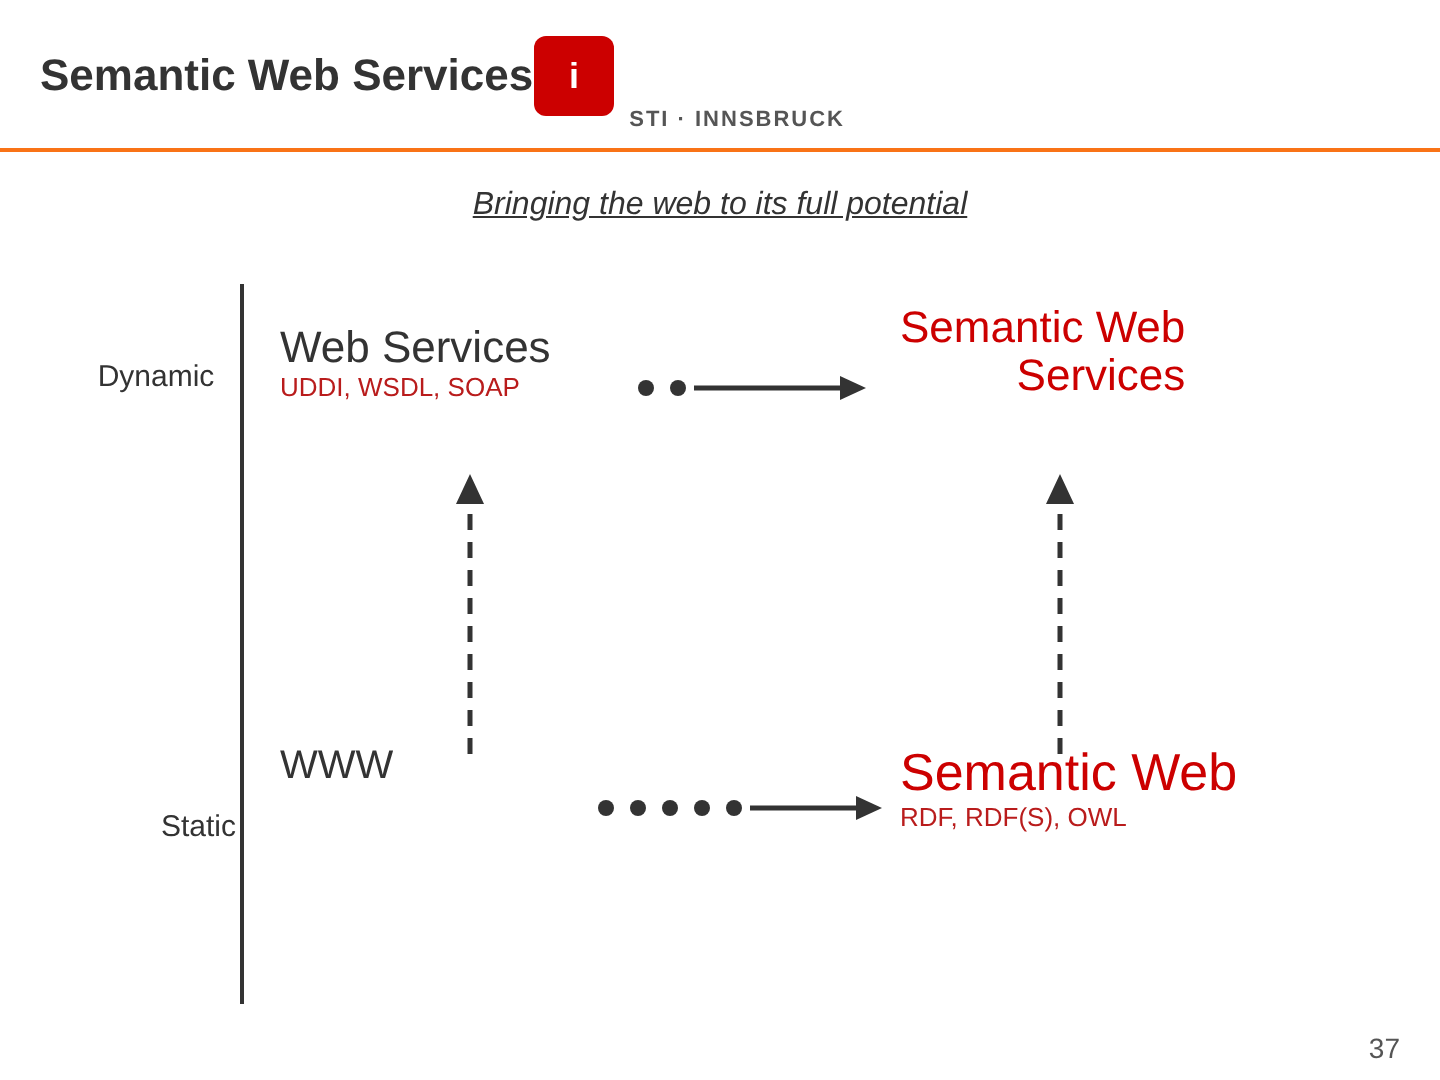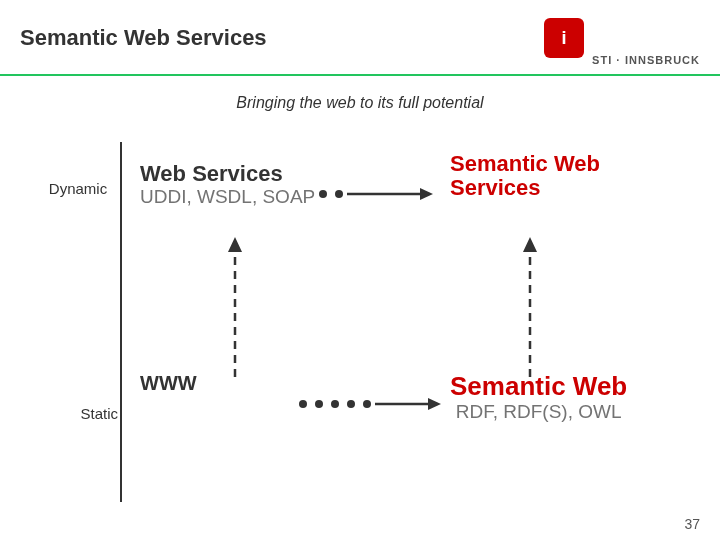--- a/index.html
+++ b/index.html
@@ -9,23 +9,22 @@
       background: #fff;
       font-family: Arial, sans-serif;
       position: relative;
       overflow: hidden;
     }
 
     
     #header {
       display: flex;
       align-items: center;
-      justify-content: space-between;
       padding: 10px 20px 8px 20px;
-      border-bottom: 2px solid #22c55e;
+      border-bottom: 2px solid #f97316;
     }
     #header-title {
       font-size: 22px;
       font-weight: bold;
       color: #333;
     }
     #logo-area {
       display: flex;
       align-items: center;
       gap: 8px;
@@ -45,20 +44,21 @@
     
     #main {
       padding: 18px 30px 10px 30px;
     }
     #subtitle {
       text-align: center;
       font-size: 16px;
       color: #333;
       margin-bottom: 30px;
       font-style: italic;
+      text-decoration: underline;
     }
 
     
     #diagram {
       position: relative;
       width: 660px;
       height: 360px;
       margin: 0 auto;
     }
 
@@ -92,28 +92,28 @@
     }
 
     
     .box {
       position: absolute;
       display: flex;
       flex-direction: column;
     }
     .box-title {
       font-size: 22px;
-      font-weight: bold;
+      font-weight: normal;
       color: #333;
       line-height: 1.1;
+      text-align: right;
     }
     .box-subtitle {
-      font-size: 19px;
-      color: #737373;
-      text-align: center;
+      font-size: 13px;
+      color: #b91c1c;
     }
 
     
     .box-www .box-title {
       font-size: 20px;
     }
 
     
     .box-semantic .box-title {
       color: #c00;

